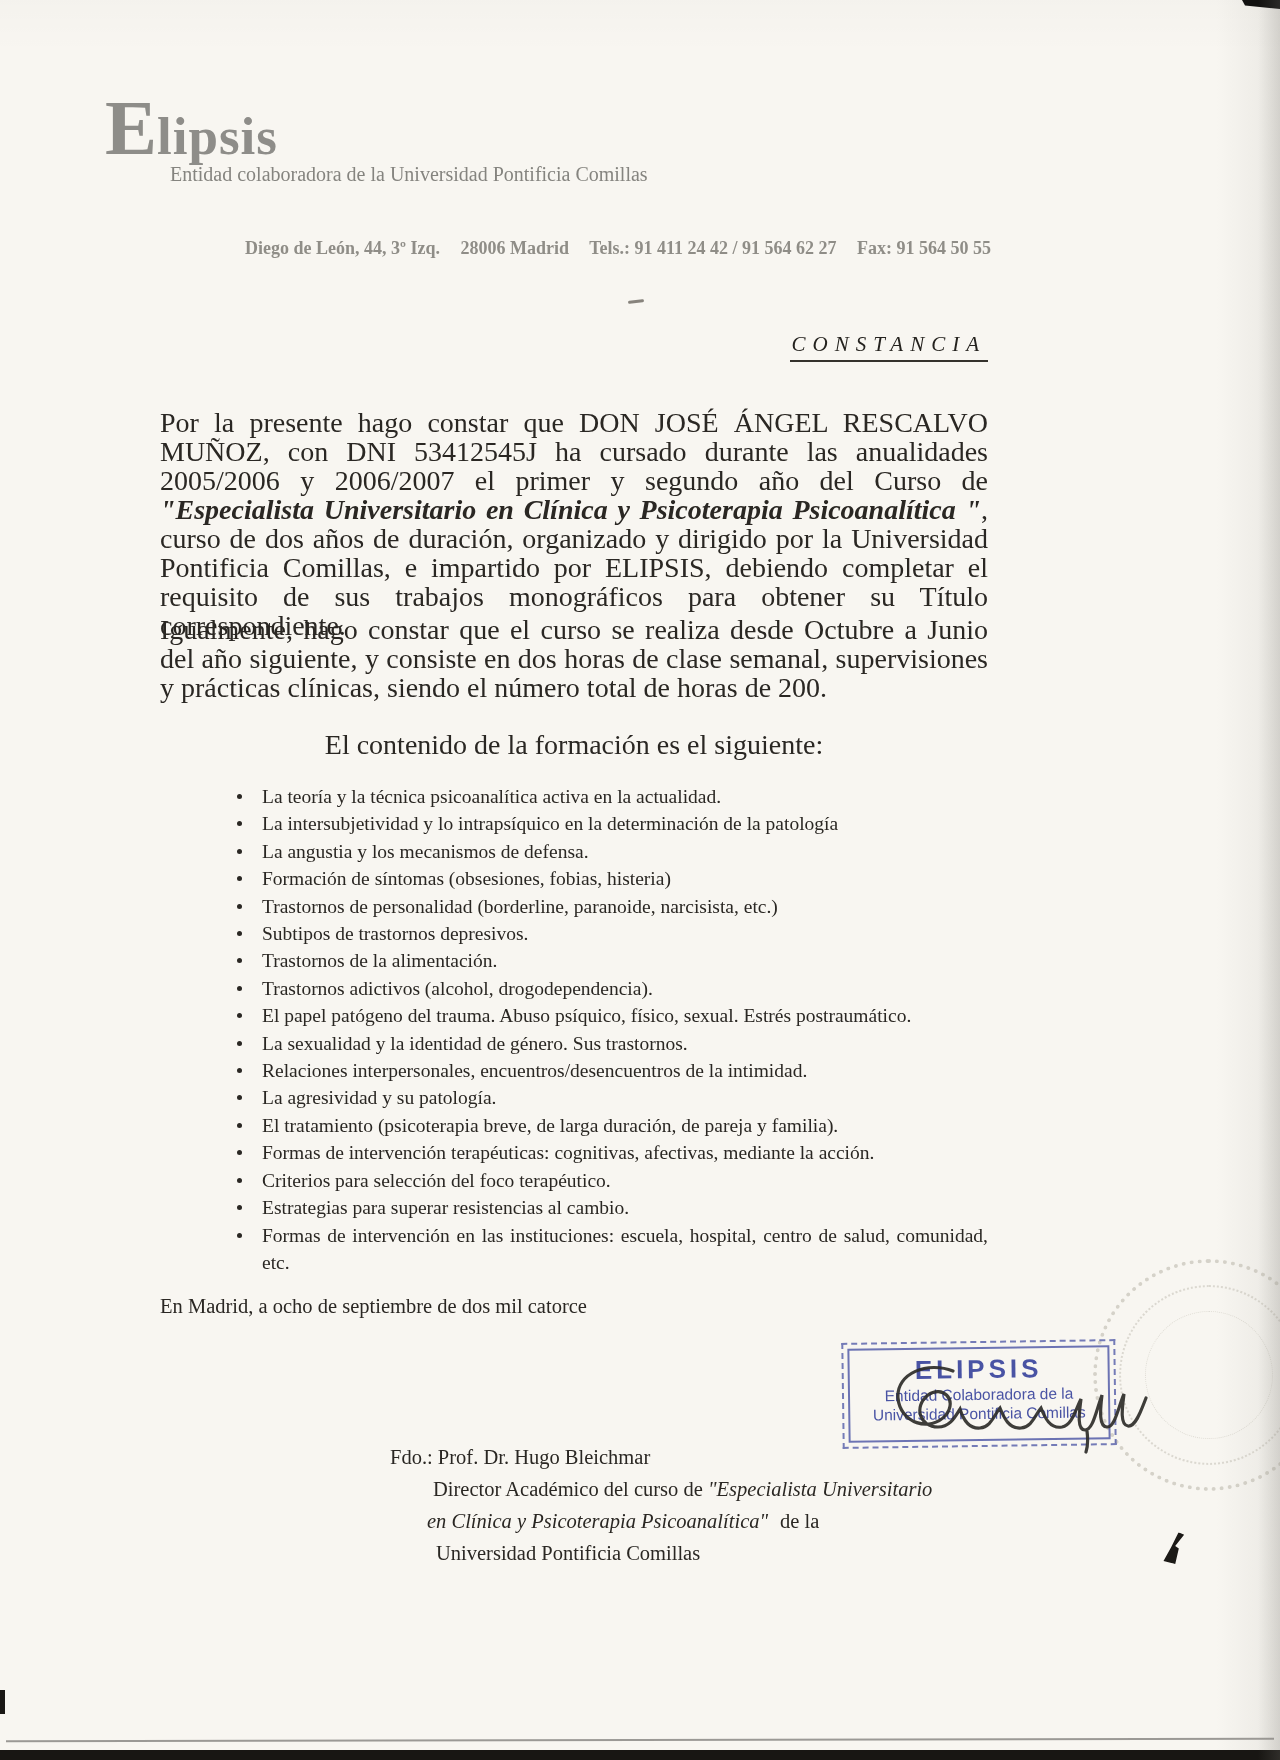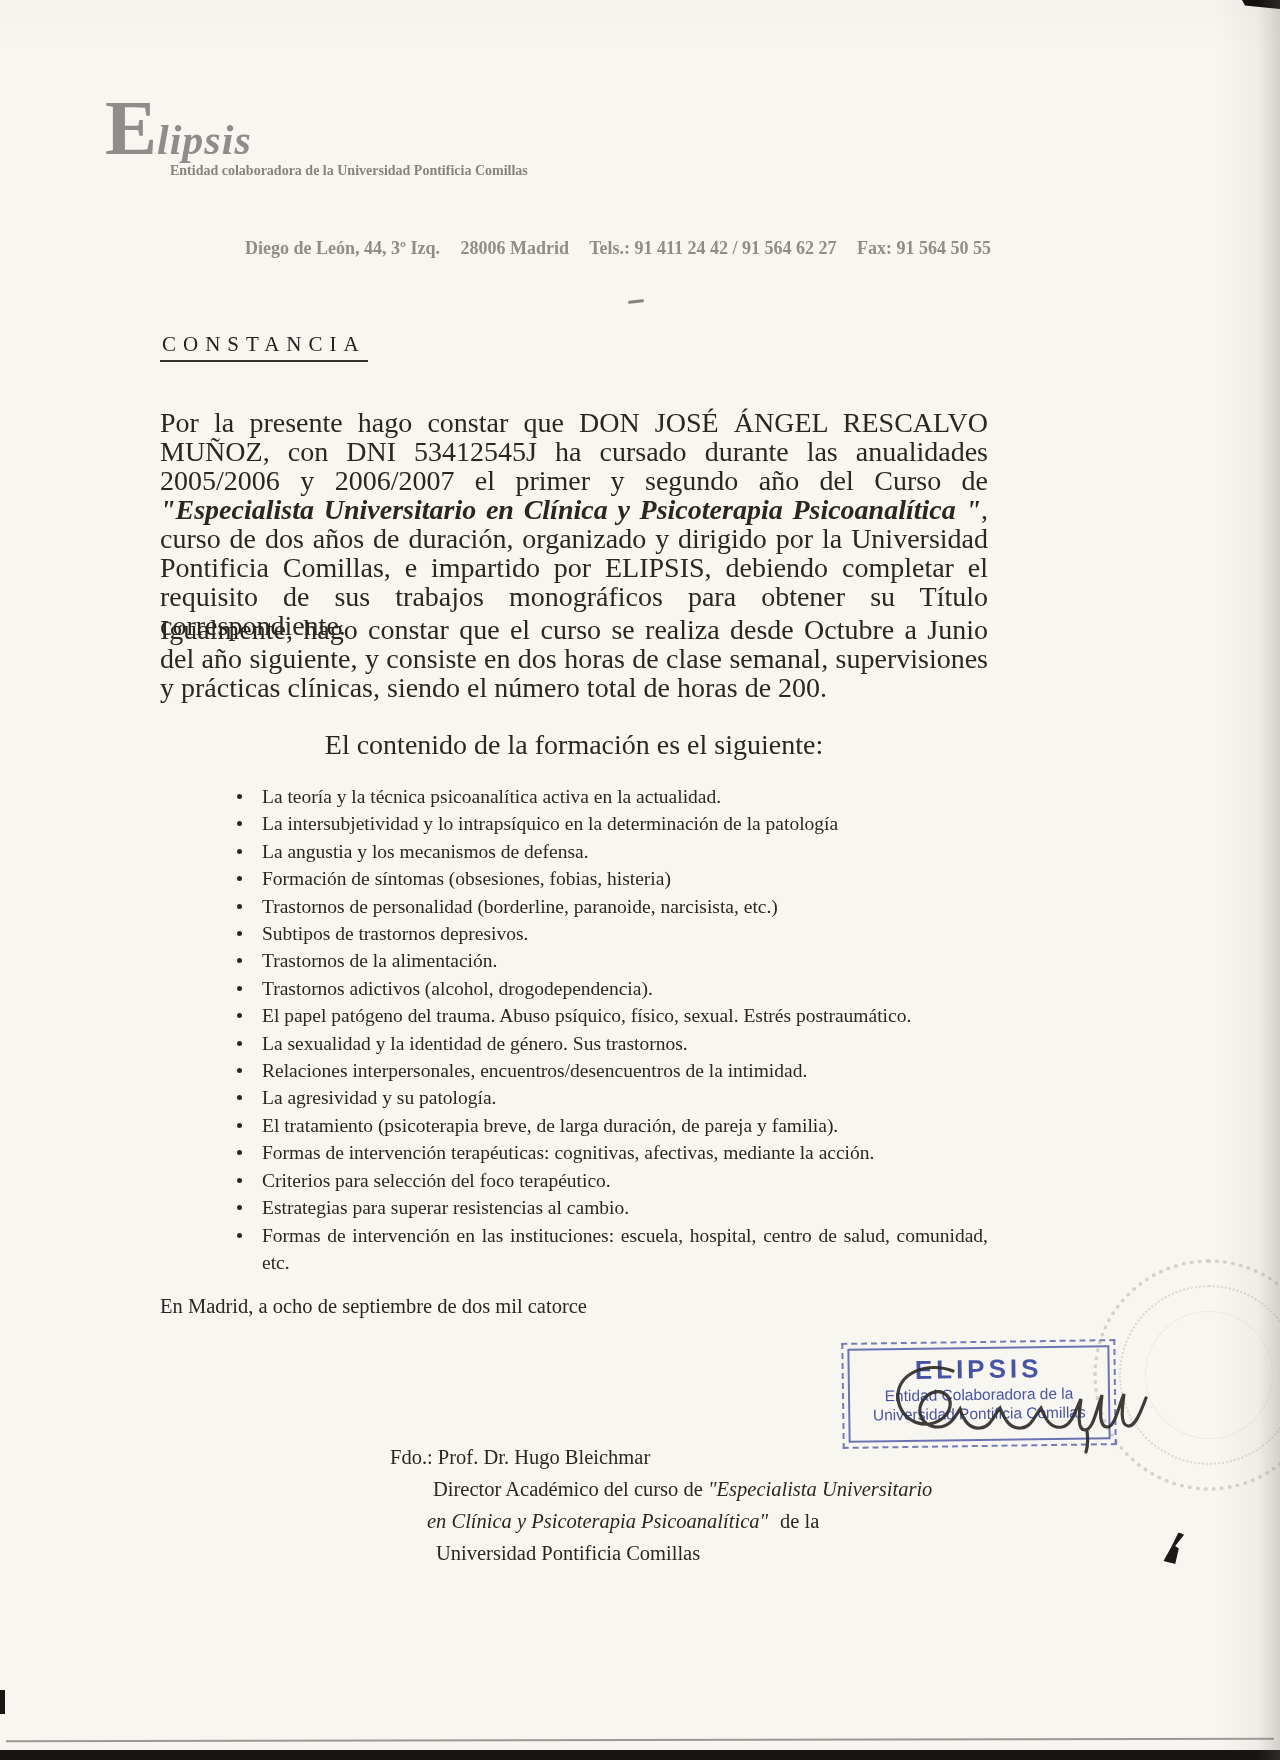--- a/index.html
+++ b/index.html
@@ -9,27 +9,27 @@
       linear-gradient(to right, rgba(0,0,0,0) 95%, rgba(110,108,102,0.10) 100%),
       linear-gradient(to bottom, rgba(0,0,0,0.015) 0%, rgba(0,0,0,0) 3%),
       #f8f6f1;
     overflow:hidden;
     font-family:"Liberation Serif","DejaVu Serif",serif;
     color:#2a2723;
   }
   
   .logo { position:absolute; left:105px; top:83px; color:#8e8d89; font-weight:bold; white-space:nowrap; }
   .logo-initial { font-size:78px; }
-  .logo-rest { font-size:42px; letter-spacing:1px;font-style:italic; }
-  .tagline { position:absolute; left:170px; top:163px; font-size:14px; font-weight:bold; color:#85847f; white-space:nowrap; }
+  .logo-rest { font-size:53px; letter-spacing:1px; }
+  .tagline { position:absolute; left:170px; top:163px; font-size:20px; font-weight:normal; color:#85847f; white-space:nowrap; }
   .address-line { position:absolute; left:245px; top:238px; font-size:18px; font-weight:bold; color:#8f8d87; white-space:nowrap; }
   .address-line span { margin-right:16px; }
   .address-line span:last-child { margin-right:0; }
   
-  .doc-title-wrap { position:absolute; left:160px; top:322px; width:828px; margin:0; text-align:left; font-weight:normal; }
+  .doc-title-wrap { position:absolute; left:160px; top:322px; width:828px; margin:0; text-align:right; font-weight:normal;font-style:italic; }
   .doc-title { display:inline-block; font-size:21px; letter-spacing:7px; color:#24221e;
     border-bottom:2px solid #35322c; padding:0 2px 3px 2px; }
   .artifact-dash { position:absolute; left:628px; top:300px; width:16px; height:3px; background:#6a675f; transform:rotate(-7deg); border-radius:2px; opacity:.8; }
   
   .para { position:absolute; left:160px; width:828px; margin:0; font-size:28px; line-height:29px; text-align:justify; }
   .para1 { top:408px; }
   .para2 { top:615px; }
   .intro { top:730px; text-align:center; }
   .course { font-weight:bold; font-style:italic; }
   

